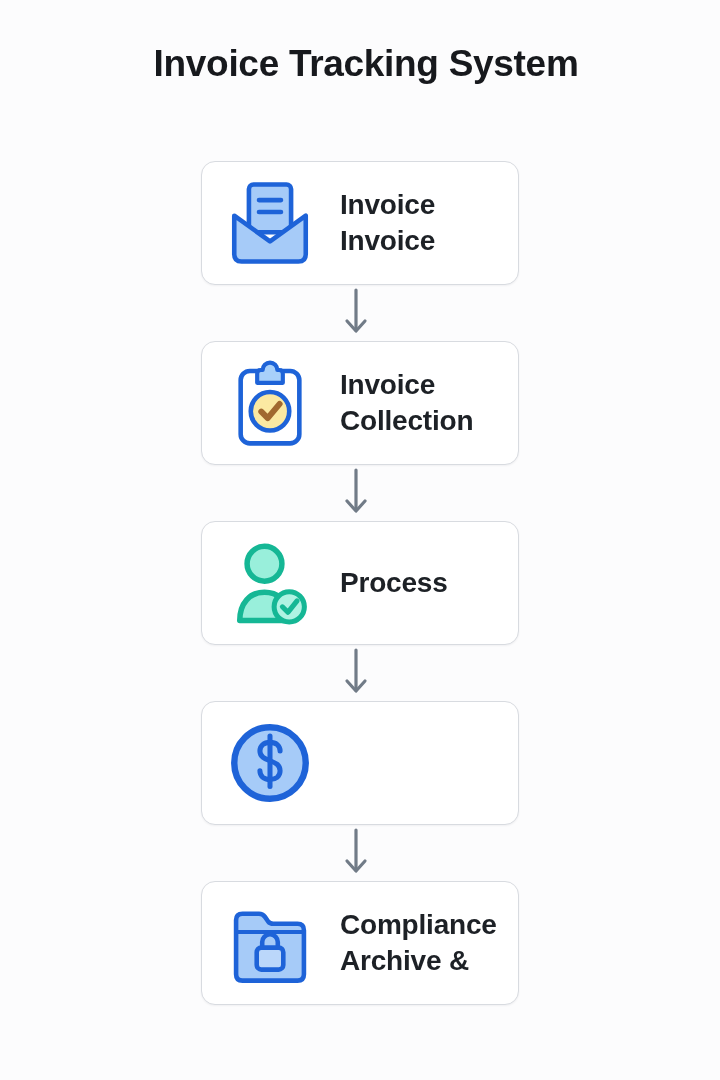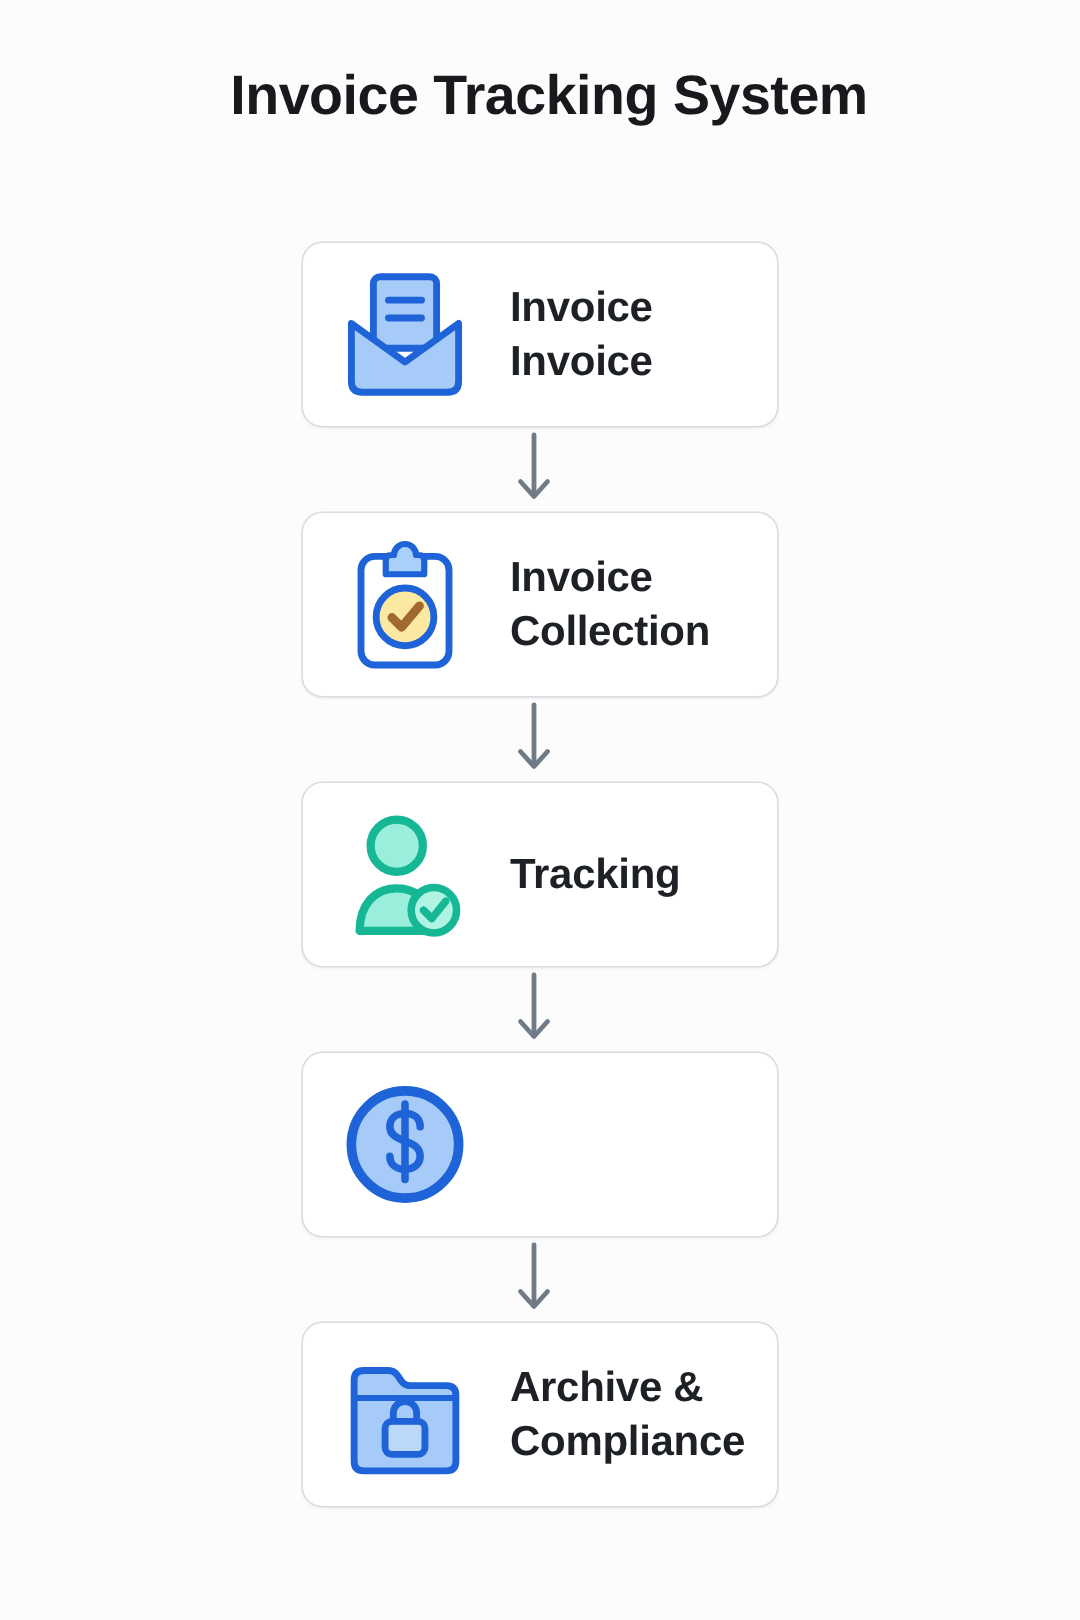--- a/index.html
+++ b/index.html
@@ -139,21 +139,21 @@
   <div class="flow-card">
     <div class="icon-box">
       <svg viewBox="0 0 96 96">
         <circle class="ft st" cx="42" cy="27" r="19" stroke-width="6"></circle>
         <path class="ft st" d="M15 89 C15 70 26 58 42 58 C56 58 67 67 70 82 L70 89 Z" stroke-width="6" stroke-linejoin="round"></path>
         <circle class="fbadge st" cx="69" cy="74" r="16.5" stroke-width="5.5"></circle>
         <path class="st nf" d="M61.5 74 L67.5 80 L77.5 67.5" stroke-width="5.5" stroke-linecap="round" stroke-linejoin="round"></path>
       </svg>
     </div>
     <div class="label">
-      <div>Tracking</div>
+      <div>Process</div>
     </div>
   </div>
 
   <div class="arrow-wrap">
     <svg width="26" height="50" viewBox="0 0 26 50">
       <line class="arrow-line" x1="13" y1="2" x2="13" y2="41" stroke-width="3.2" stroke-linecap="round"></line>
       <polyline class="arrow-line nf" points="4,33 13,43 22,33" stroke-width="3.2" stroke-linecap="round" stroke-linejoin="round"></polyline>
     </svg>
   </div>
 
@@ -177,18 +177,18 @@
   <div class="flow-card">
     <div class="icon-box">
       <svg viewBox="0 0 96 96">
         <path class="fb sb" d="M11 82 L11 23 Q11 16 18 16 L36 16 Q40 16 42.5 19.5 L46 24.5 Q48 27 51.5 27 L78 27 Q85 27 85 34 L85 82 Q85 89 78 89 L18 89 Q11 89 11 82 Z" stroke-width="5" stroke-linejoin="round"></path>
         <line class="sb" x1="11" y1="36" x2="85" y2="36" stroke-width="4.5"></line>
         <path class="sb nf" d="M39.5 53 L39.5 47 A8.5 8.5 0 0 1 56.5 47 L56.5 53" stroke-width="5"></path>
         <rect class="flock sb" x="33.5" y="53" width="29" height="24" rx="5" stroke-width="5"></rect>
       </svg>
     </div>
     <div class="label">
+      <div>Compliance</div>
       <div>Archive &amp;</div>
-      <div>Compliance</div>
     </div>
   </div>
 
 </div>
 
 </body></html>

